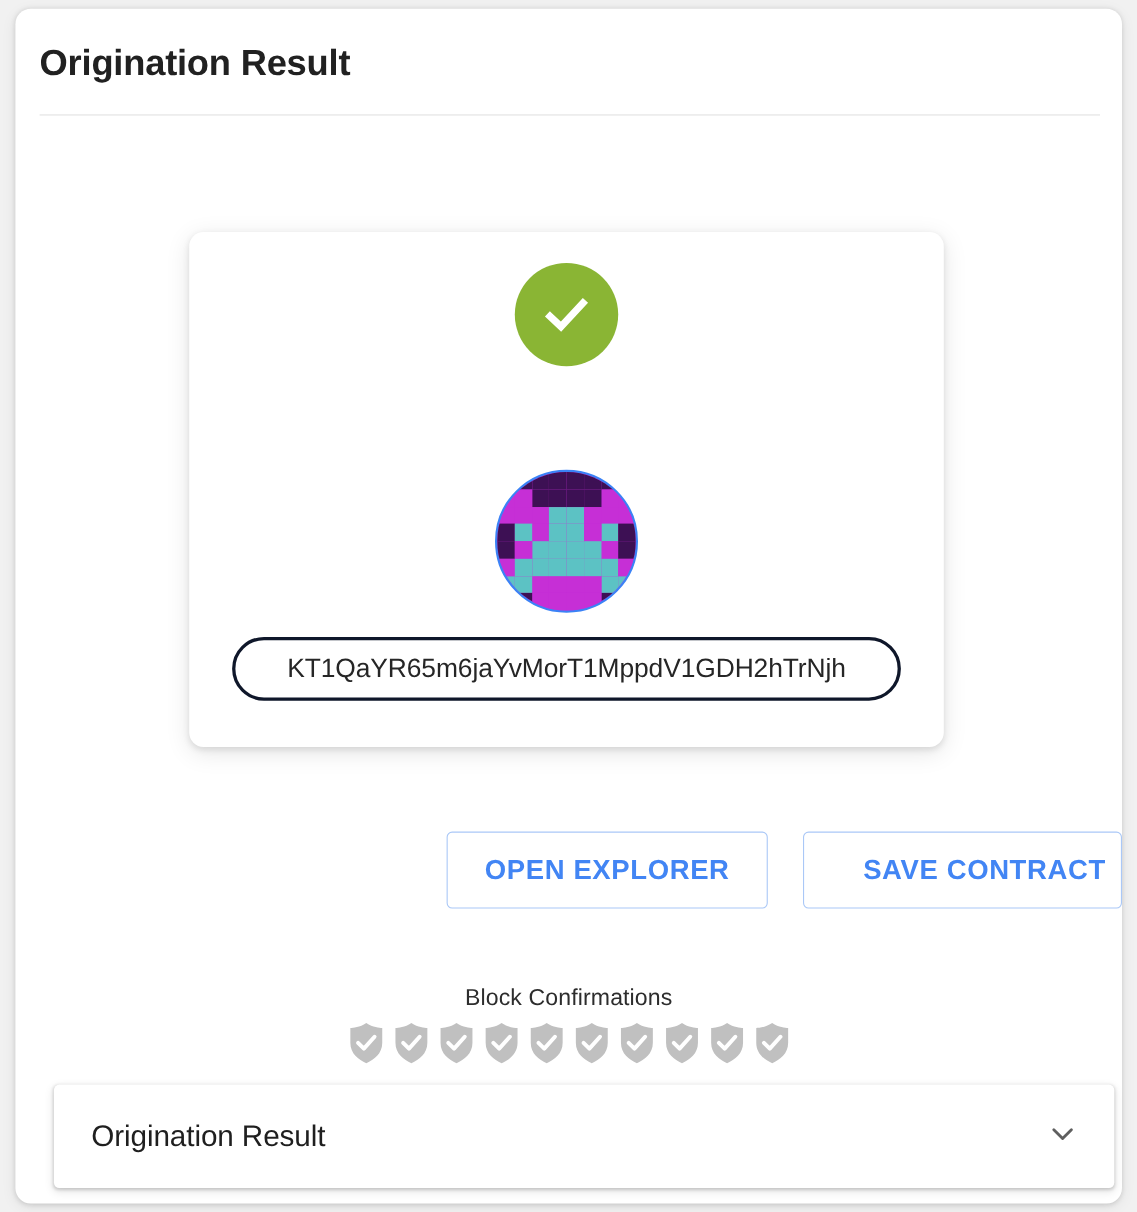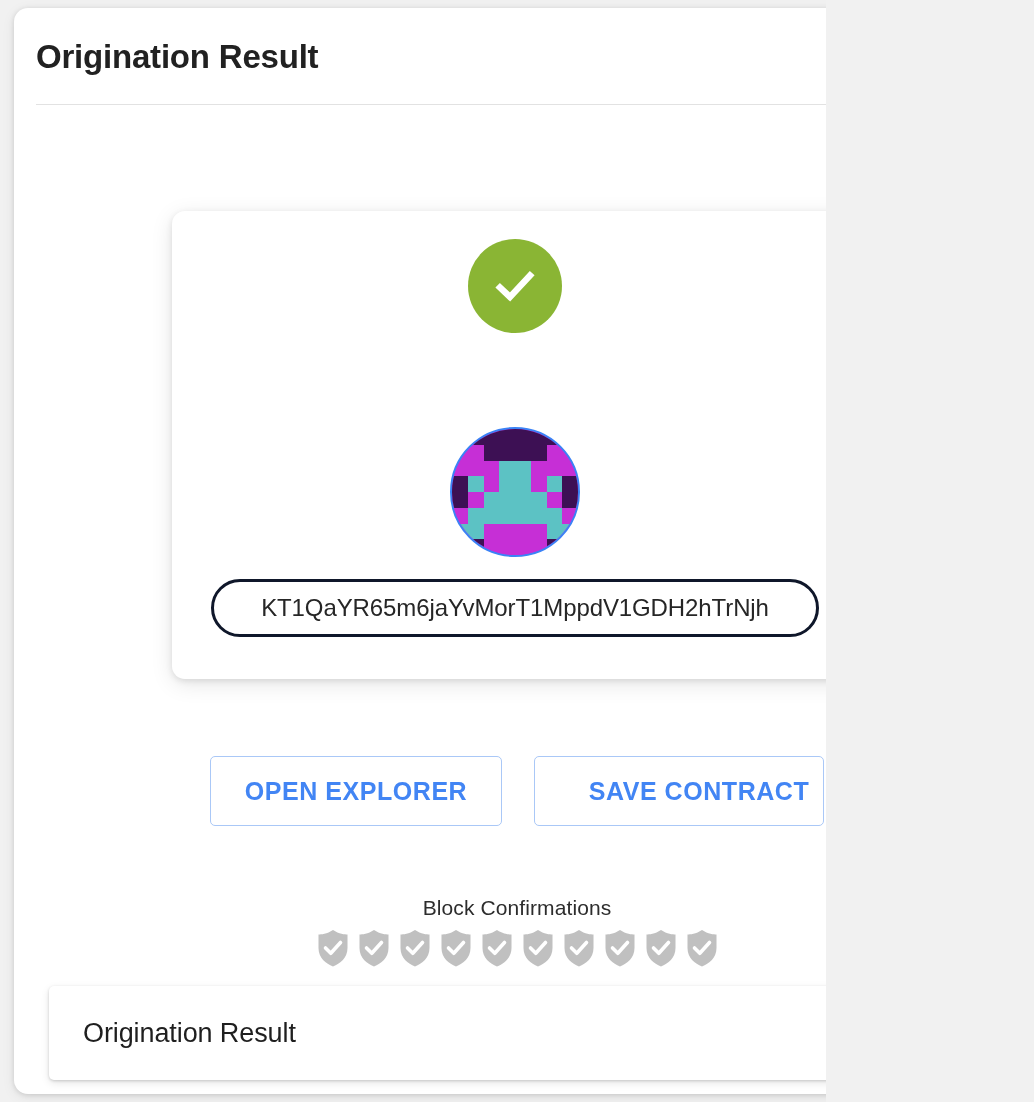--- a/index.html
+++ b/index.html
@@ -8,21 +8,21 @@
   html, body {
     width: 1034px;
     height: 1102px;
     background: #f1f1f1;
     font-family: "Liberation Sans", sans-serif;
     -webkit-font-smoothing: antialiased;
   }
 
   .page {
     position: relative;
-    width: 826px;
+    width: 1034px;
     height: 1102px;
     overflow: hidden;
   }
 
   
   .panel {
     position: absolute;
     left: 14px;
     top: 8px;
     width: 1006px;
@@ -137,21 +137,21 @@
     white-space: nowrap;
   }
 
   
   .actions {
     position: absolute;
     left: 0;
     right: 0;
     top: 748px;
     display: flex;
-    justify-content: center;
+    justify-content: flex-end;
     gap: 32px;
   }
   .btn {
     min-width: 292px;
     height: 70px;
     border: 1px solid #aac8f7;
     border-radius: 5px;
     background: #ffffff;
     color: #4285f4;
     font-family: "Liberation Sans", sans-serif;

